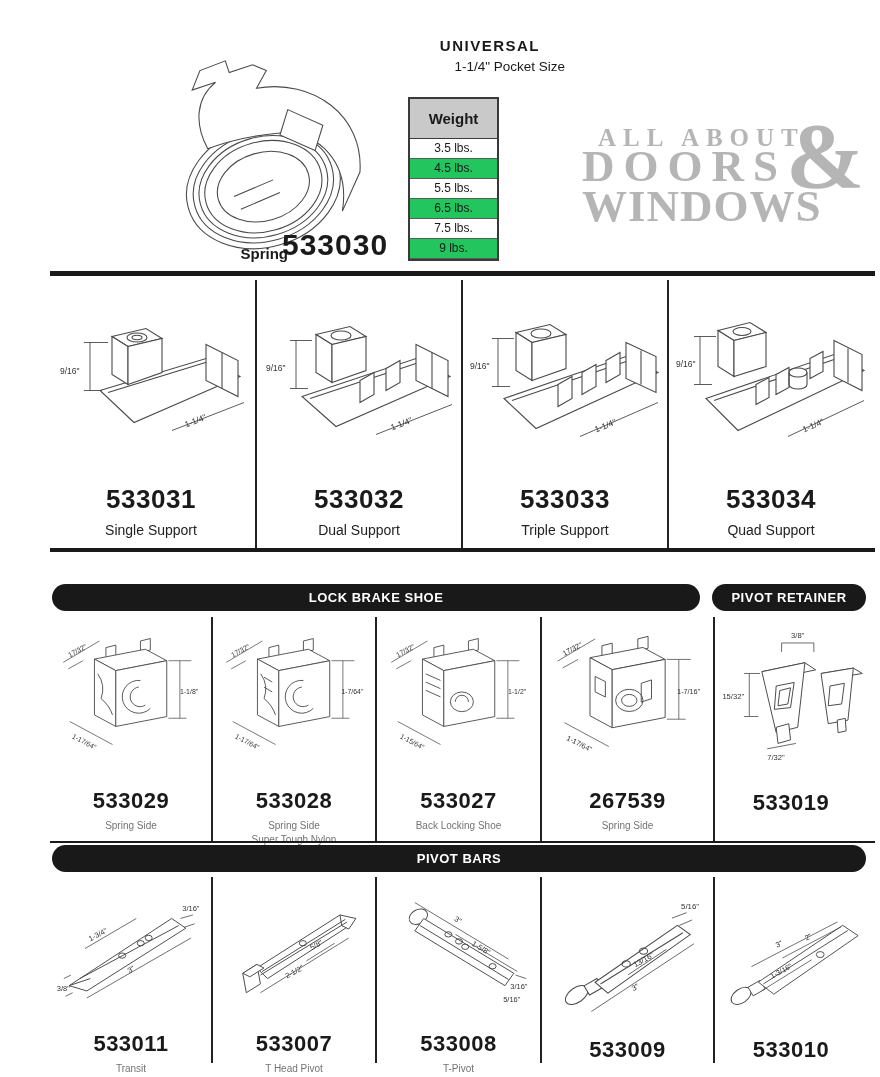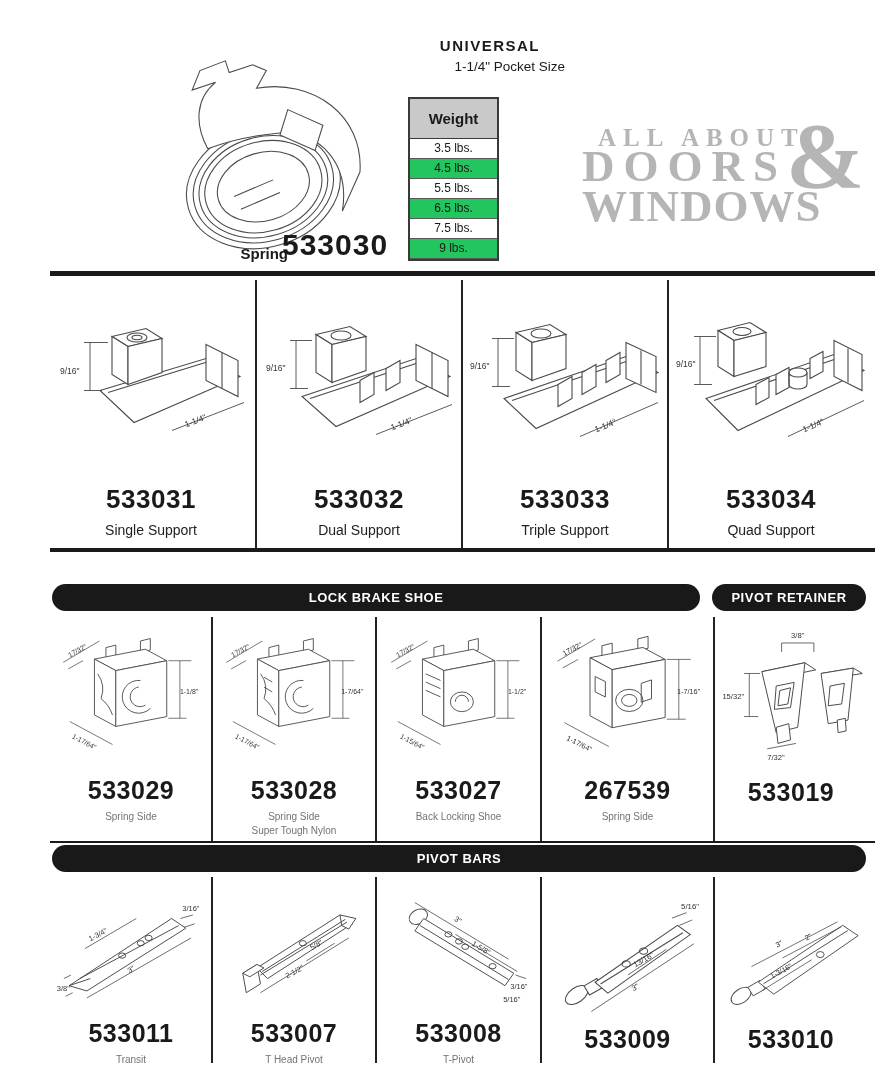--- a/index.html
+++ b/index.html
@@ -27,21 +27,21 @@
   .logo .url{position:absolute;left:2px;top:110px;font-size:24px;letter-spacing:2px;}
   
   .hrule{background:#1a1a1a;}
   .vdiv{background:#222;width:2px;}
   
   .pill{background:#191919;border-radius:14px;color:#fff;font-weight:bold;font-size:13px;
         letter-spacing:.5px;text-align:center;line-height:27px;height:27px;}
   
   .cell{display:flex;flex-direction:column;align-items:center;}
   .pnum{font-weight:bold;font-size:26px;letter-spacing:.5px;margin-top:6px;}
-  .pnum2{font-weight:bold;font-size:25px;letter-spacing:.5px;margin-top:8px;}
+  .pnum2{font-weight:bold;font-size:22px;letter-spacing:.5px;margin-top:20px;}
   .pname{font-size:14px;margin-top:7px;color:#222;}
   .pname2{font-size:10px;margin-top:5px;color:#737373;line-height:1.35;text-align:center;}
   
   svg .ln{stroke:#4a4a4a;stroke-width:1.1;fill:none;}
   svg .fc{stroke:#4a4a4a;stroke-width:1.1;fill:#fff;}
   svg .dim{stroke:#4a4a4a;stroke-width:.9;fill:none;}
   svg text{fill:#333;font-size:8.5px;font-family:"Liberation Sans",sans-serif;}
 </style>
 </head>
 <body>

